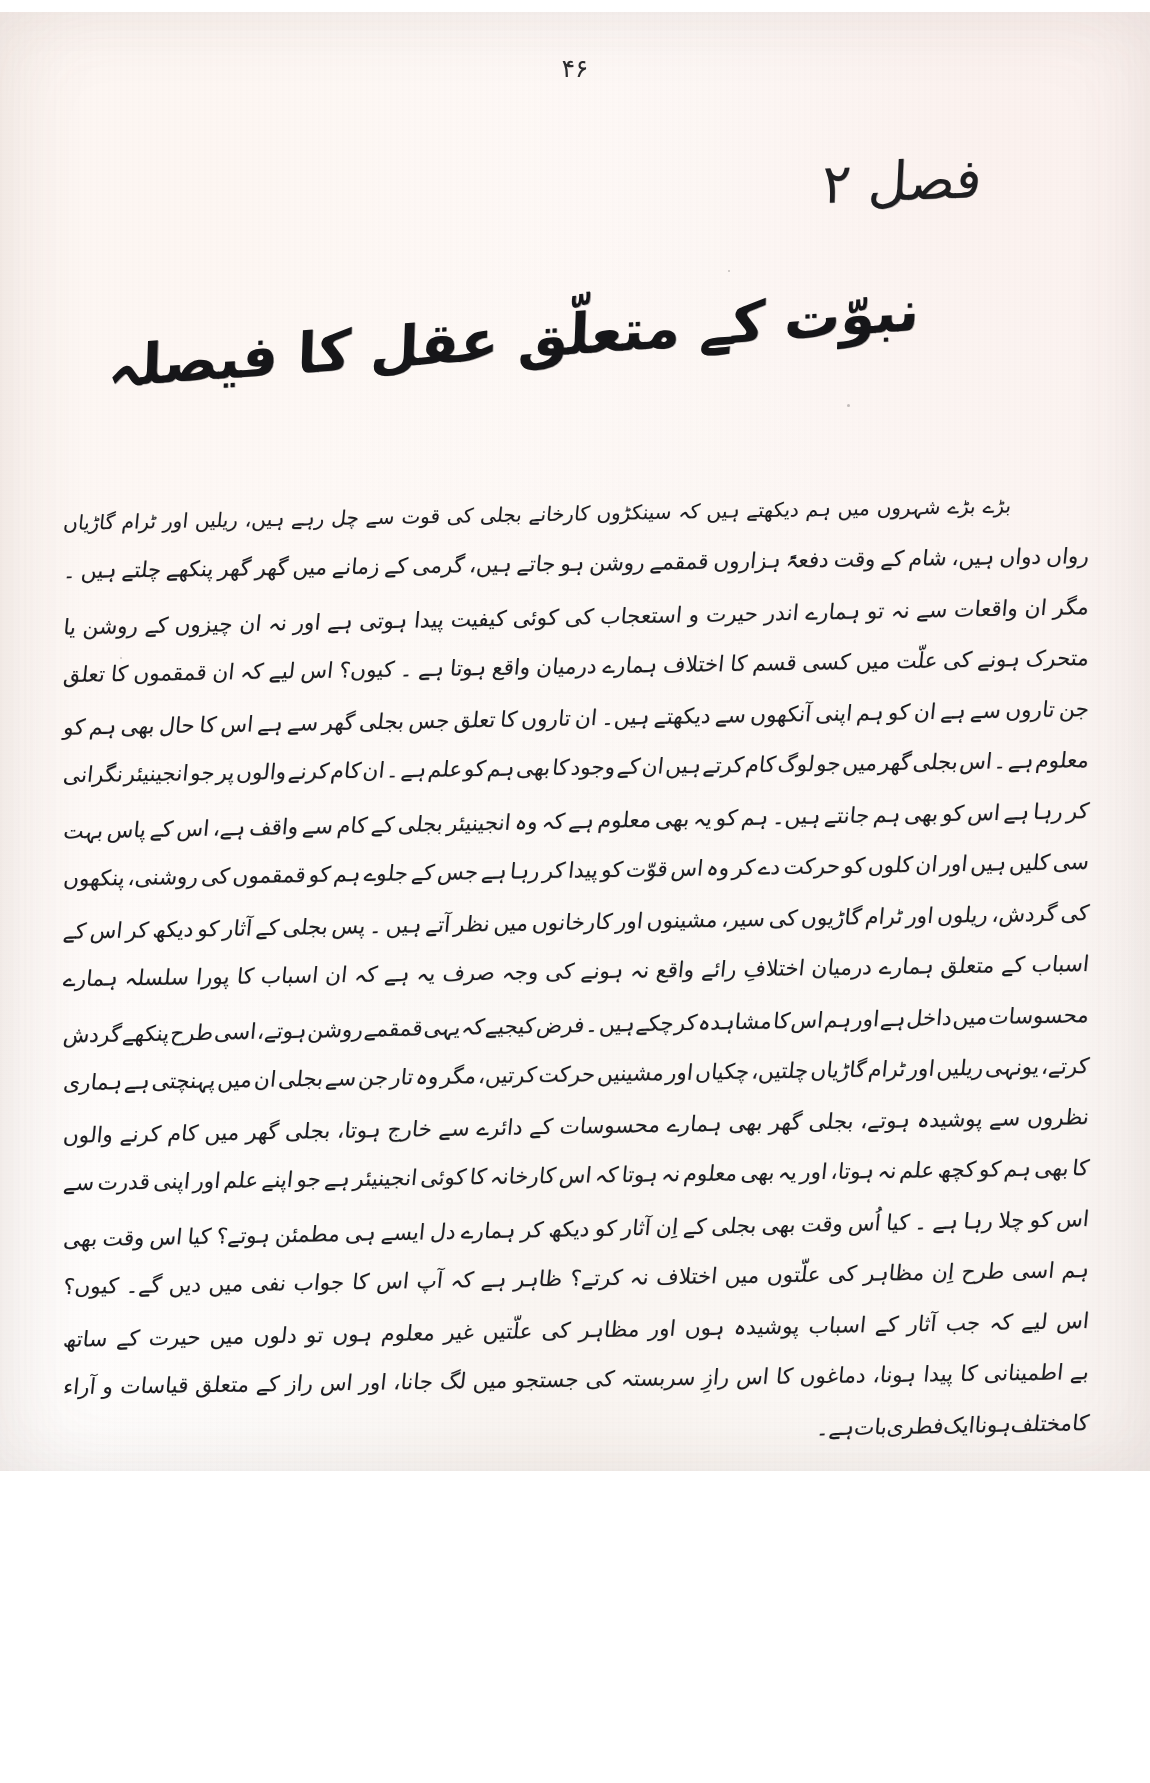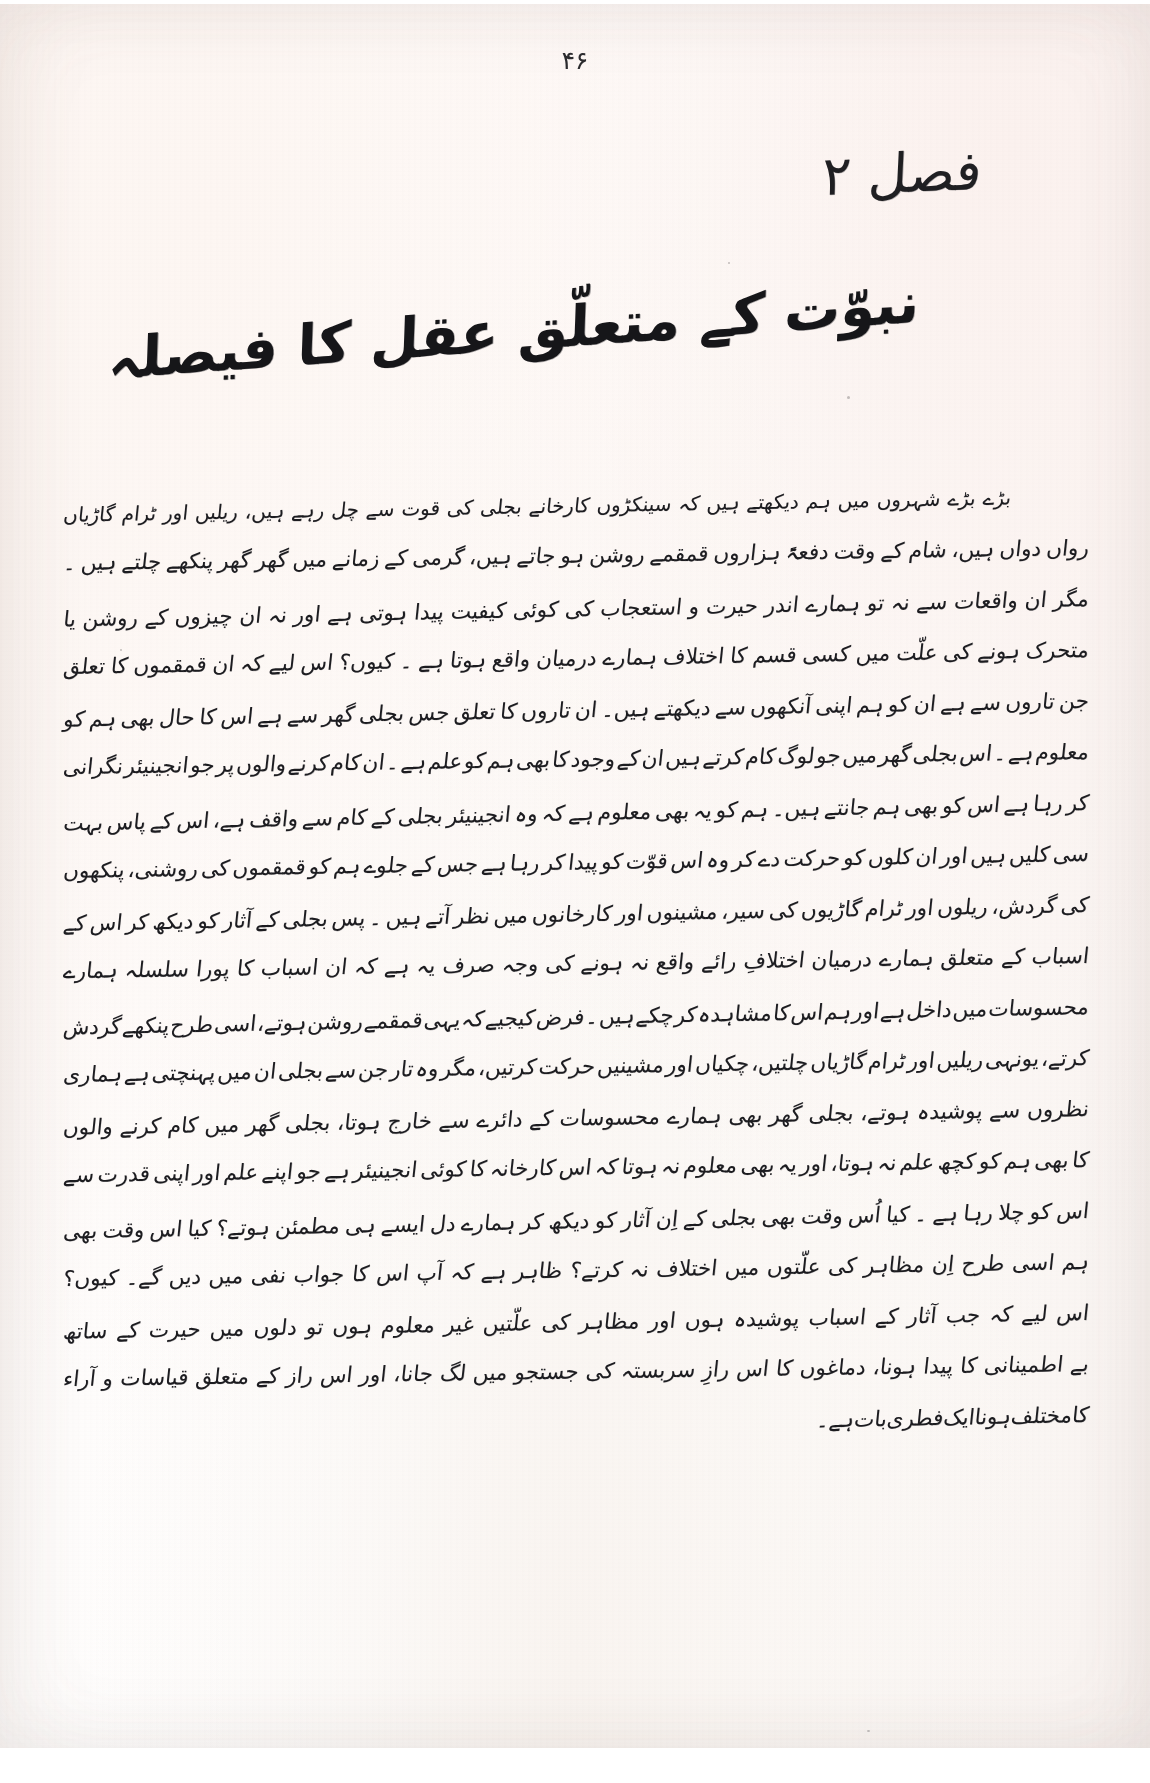--- a/index.html
+++ b/index.html
@@ -8,22 +8,22 @@
     padding: 0;
     background: #ffffff;
   }
   body {
     font-family: "DejaVu Sans", sans-serif;
   }
 
   .page {
     position: relative;
     width: 1150px;
-    height: 1744px;
-    margin: 4px auto;
+    height: 1459px;
+    margin: 12px auto;
     background:
       radial-gradient(ellipse at 18% 12%, #fdf6f2 0%, rgba(253,246,242,0) 55%),
       radial-gradient(ellipse at 88% 8%,  #fbf1ee 0%, rgba(251,241,238,0) 50%),
       radial-gradient(ellipse at 50% 95%, #f9f4f0 0%, rgba(249,244,240,0) 60%),
       linear-gradient(100deg, #fbf3f0 0%, #fefcfb 22%, #ffffff 45%, #fdfbf9 72%, #f8f2ef 100%);
     overflow: hidden;
     box-sizing: border-box;
     padding-left: 44px;
   }
 

